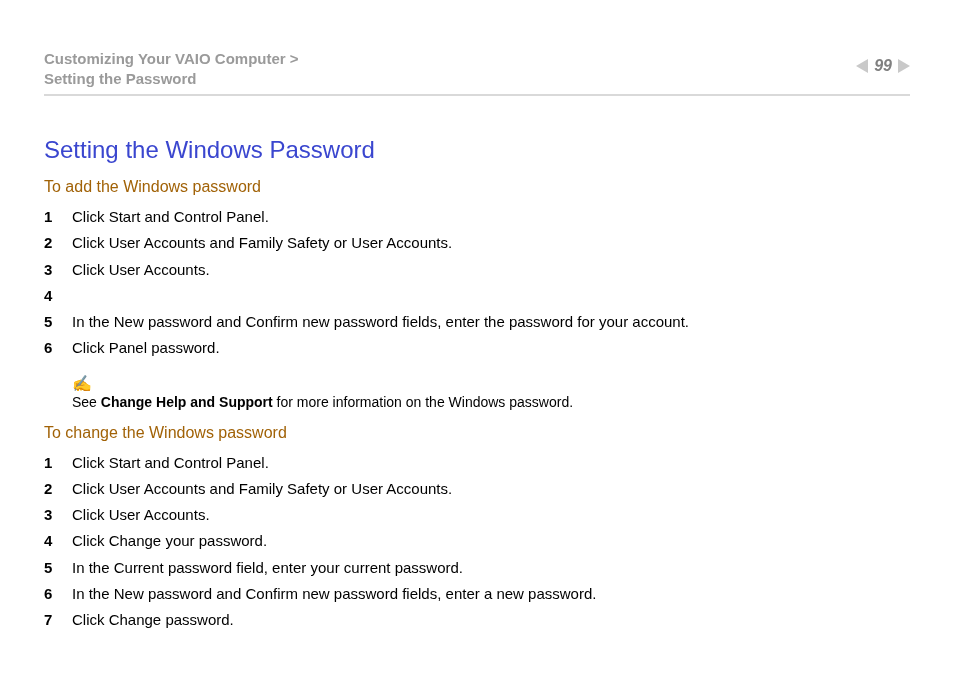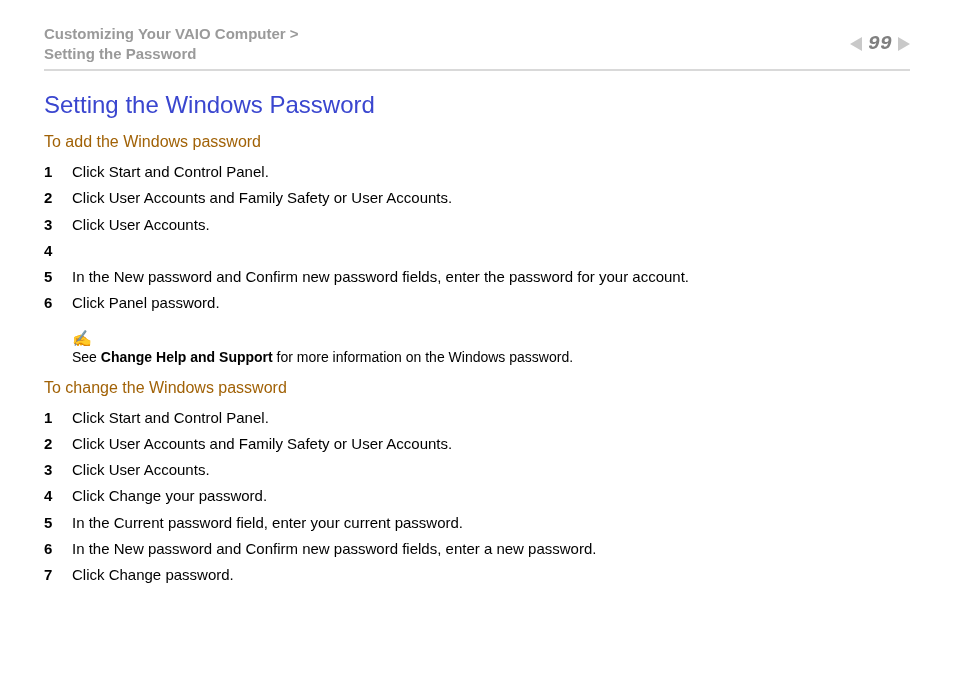--- a/index.html
+++ b/index.html
@@ -15,53 +15,53 @@
   .page {
     box-sizing: border-box;
     padding: 24px 44px 0 44px;
   }
   .header {
     display: flex;
     justify-content: space-between;
     align-items: flex-start;
     border-bottom: 2px solid #d9d9d9;
     padding-bottom: 6px;
+    margin-top: 25px;
   }
   .breadcrumb {
     display: flex;
     flex-direction: column;
     font-size: 15px;
     font-weight: bold;
     color: #9a9a9a;
     line-height: 1.3;
   }
   .breadcrumb-top { white-space: nowrap; }
   .pagenav {
     display: flex;
     align-items: center;
     gap: 6px;
     margin-top: 8px;
   }
   .pagenum {
-    font-size: 20px;
+    font-size: 16px;
     font-weight: bold;
     font-style: italic;
     color: #808080;
-    font-family: Liberation Mono, monospace;
   }
   .tri {
     display: inline-block;
     width: 0; height: 0;
     border-top: 7px solid transparent;
     border-bottom: 7px solid transparent;
   }
   .tri.left { border-right: 12px solid #c9c9c9; }
   .tri.right { border-left: 12px solid #c9c9c9; }
   .content {
-    padding-top: 20px;
+    padding-top: 40px;
   }
   h1 {
     font-size: 24px;
     font-weight: normal;
     color: #3a46cf;
     margin: 0 0 10px 0;
   }
   h2 {
     font-size: 16px;
     font-weight: normal;

